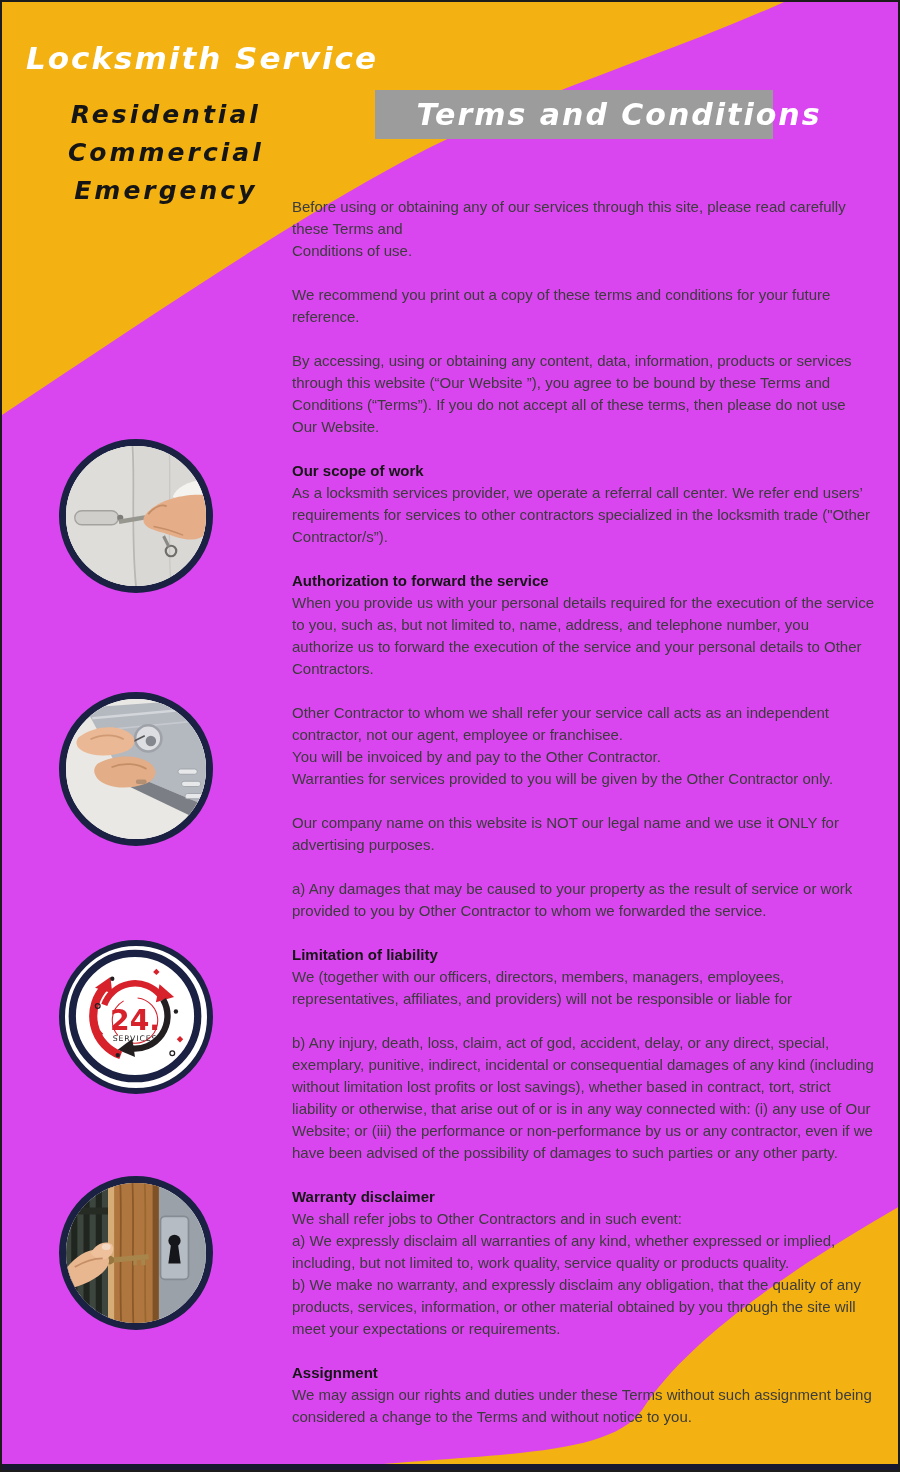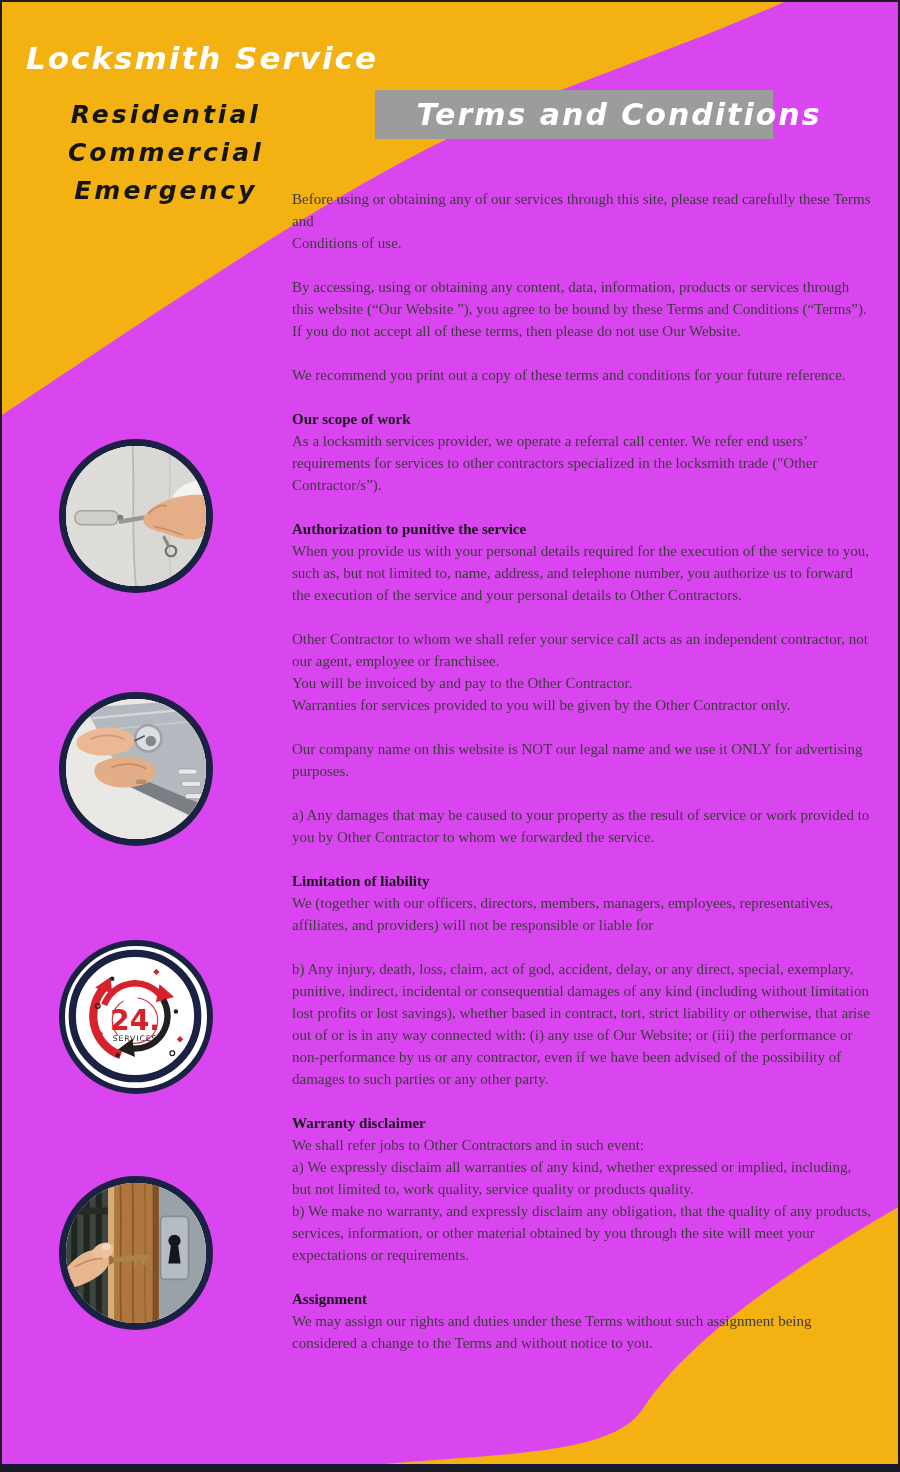--- a/index.html
+++ b/index.html
@@ -46,21 +46,21 @@
     font-family:"DejaVu Sans","Liberation Sans",sans-serif;
     font-weight:bold;font-style:italic;
     font-size:30px;color:#ffffff;letter-spacing:2px;white-space:nowrap;padding-left:45px;
   }
 
   
   .content{
     position:absolute;left:290px;top:182px;width:582px;z-index:3;
     font-size:15px;line-height:22px;color:var(--ink);
   }
-  .block{margin:4px 0 22px 0;font-family:Liberation Serif, serif;}
+  .block{margin:12px 0 22px 0;}
   .h{font-weight:bold;color:var(--head-ink);}
   .p{white-space:pre-line;}
 
   
   .photo{
     position:absolute;left:57px;width:154px;height:154px;z-index:2;
     border-radius:50%;border:7px solid var(--navy);
     overflow:hidden;background:#fff;box-sizing:border-box;
   }
   .photo svg{display:block;width:140px;height:140px;}
@@ -182,31 +182,31 @@
       <ellipse cx="46" cy="73" rx="5" ry="3.5" fill="#f3d9c4"></ellipse>
     </svg>
   </div>
 
   <div class="content">
     <div class="block">
       <div class="p">Before using or obtaining any of our services through this site, please read carefully these Terms and
 Conditions of use.</div>
     </div>
     <div class="block">
+      <div class="p">We recommend you print out a copy of these terms and conditions for your future reference.</div>
+    </div>
+    <div class="block">
       <div class="p">By accessing, using or obtaining any content, data, information, products or services through this website (“Our Website ”), you agree to be bound by these Terms and Conditions (“Terms”). If you do not accept all of these terms, then please do not use Our Website.</div>
-    </div>
-    <div class="block">
-      <div class="p">We recommend you print out a copy of these terms and conditions for your future reference.</div>
     </div>
     <div class="block">
       <div class="h">Our scope of work</div>
       <div class="p">As a locksmith services provider, we operate a referral call center. We refer end users’ requirements for services to other contractors specialized in the locksmith trade ("Other Contractor/s”).</div>
     </div>
     <div class="block">
-      <div class="h">Authorization to punitive the service</div>
+      <div class="h">Authorization to forward the service</div>
       <div class="p">When you provide us with your personal details required for the execution of the service to you, such as, but not limited to, name, address, and telephone number, you authorize us to forward the execution of the service and your personal details to Other Contractors.</div>
     </div>
     <div class="block">
       <div class="p">Other Contractor to whom we shall refer your service call acts as an independent contractor, not our agent, employee or franchisee.
 You will be invoiced by and pay to the Other Contractor.
 Warranties for services provided to you will be given by the Other Contractor only.</div>
     </div>
     <div class="block">
       <div class="p">Our company name on this website is NOT our legal name and we use it ONLY for advertising purposes.</div>
     </div>

